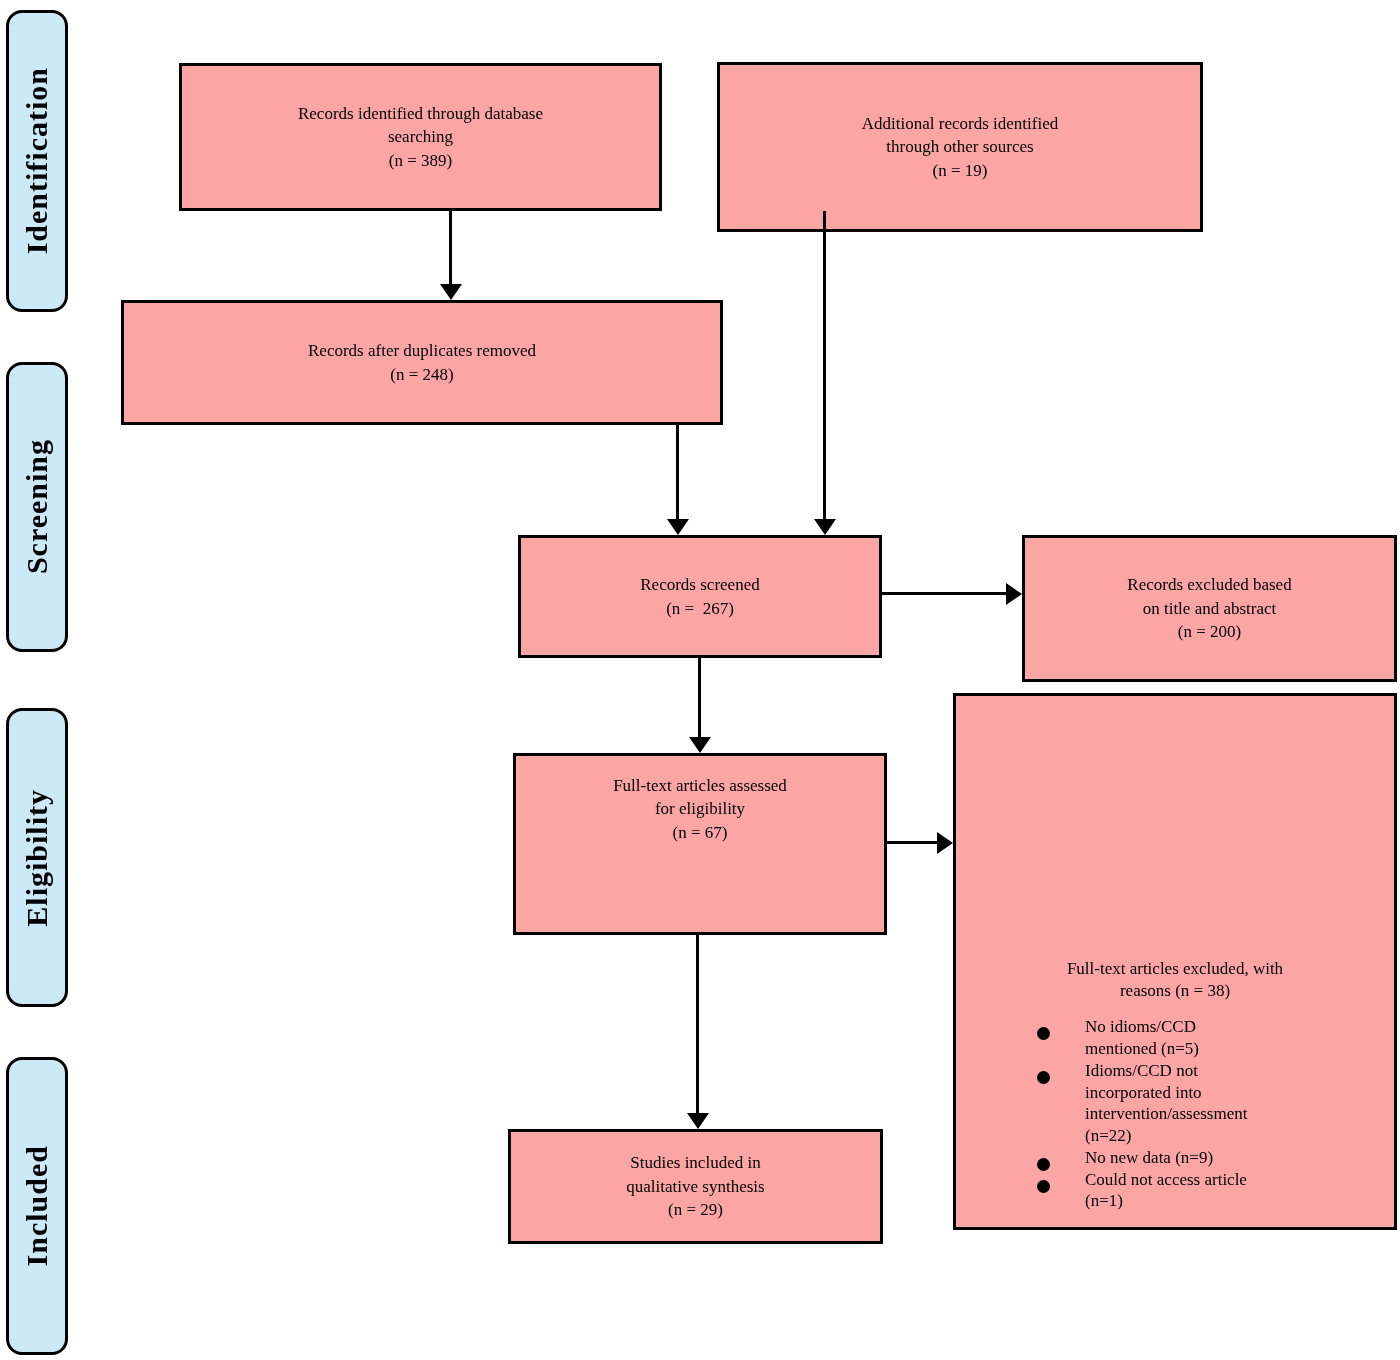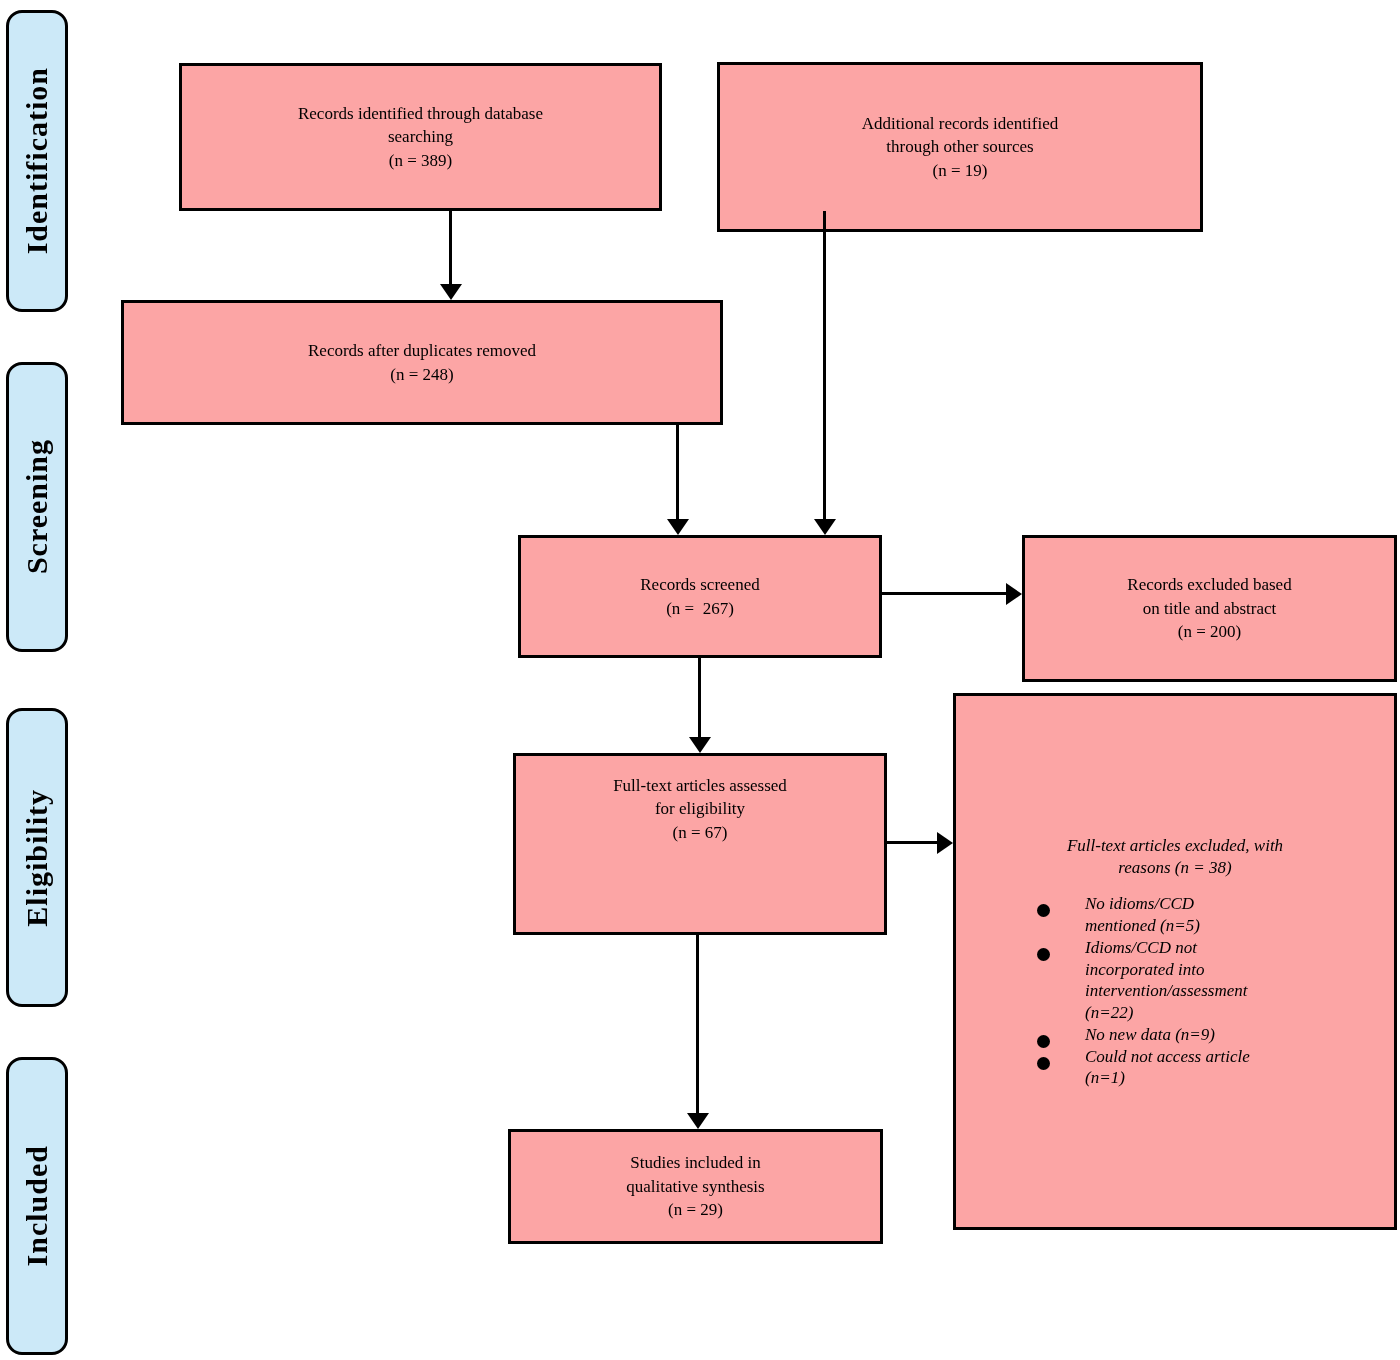--- a/index.html
+++ b/index.html
@@ -19,21 +19,21 @@
   }
   
   .box{
     position:absolute;box-sizing:border-box;background:#fca5a5;border:3px solid #000;
     display:flex;flex-direction:column;align-items:center;justify-content:center;
     text-align:center;font-size:17px;line-height:1.38;
   }
   .box .title{white-space:pre-line;}
   .box .count{white-space:pre-wrap;}
   .box.top-align{justify-content:flex-start;padding-top:18px;}
-  .box.reasons{justify-content:center;padding-top:16px;line-height:1.28;font-style:italic;}
+  .box.reasons{justify-content:flex-end;padding-top:16px;line-height:1.28;}
   .reasons-list{
     margin:15px;padding:0 8px 0 114px;list-style:none;text-align:left;align-self:stretch;
   }
   .reasons-list li{position:relative;white-space:pre-line;}
   .reasons-list li::before{
     content:"";position:absolute;left:-48px;top:11px;width:13px;height:13px;
     border-radius:50%;background:#000;
   }
   
   .vline{position:absolute;width:0;border-left:3px solid #000;}

